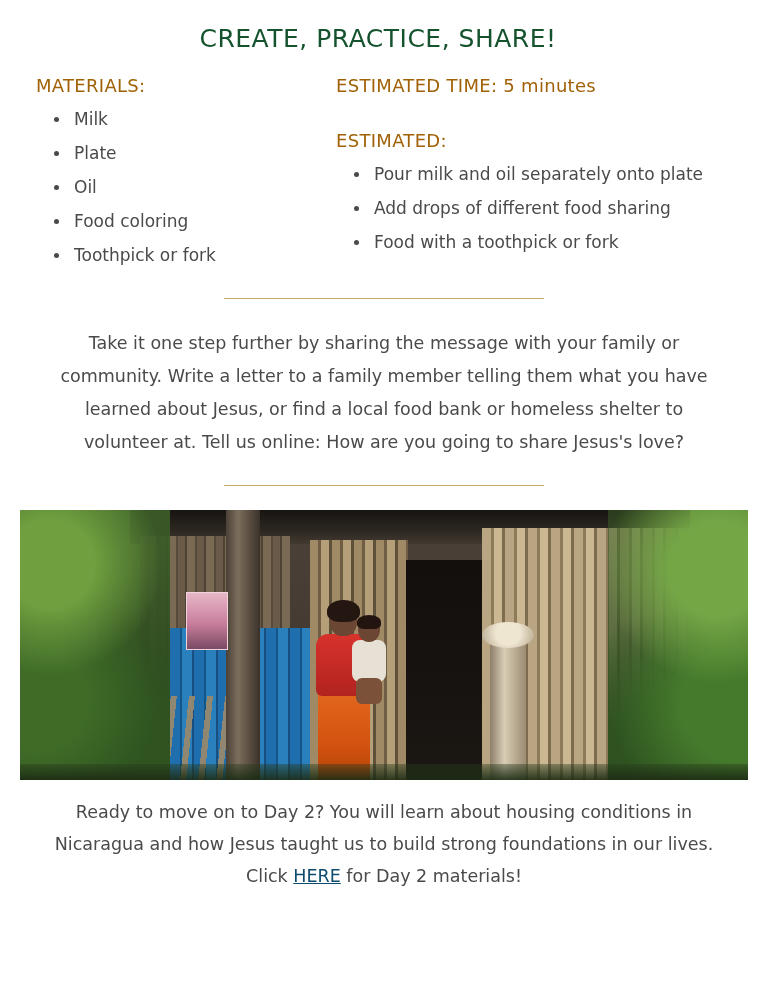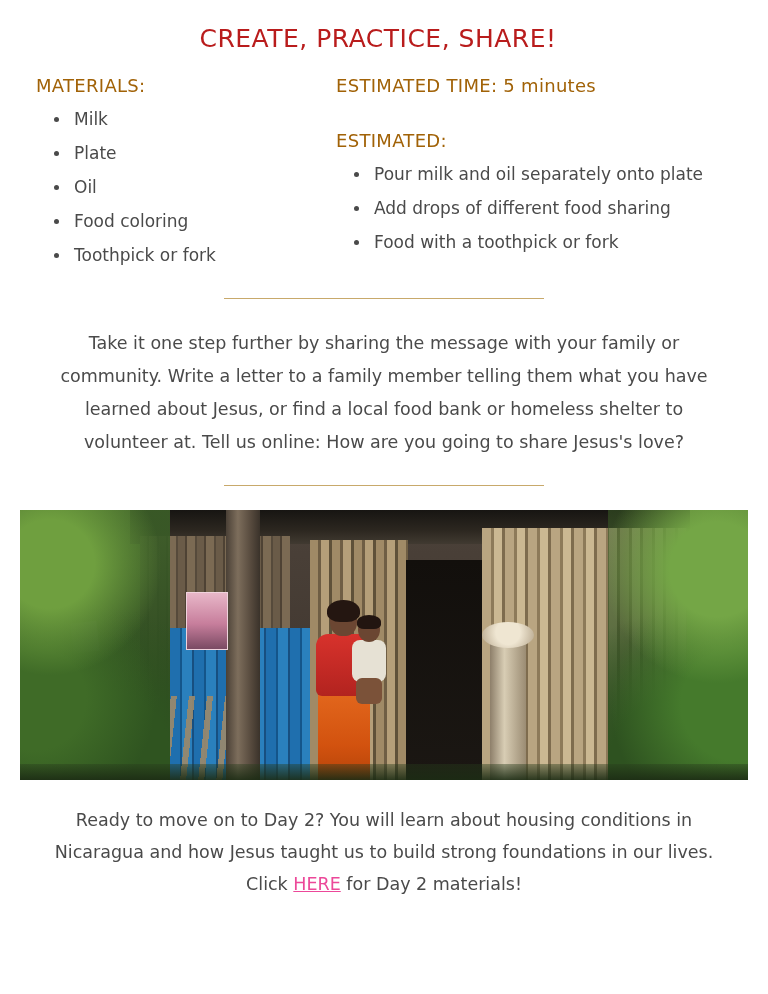--- a/index.html
+++ b/index.html
@@ -14,21 +14,21 @@
     color: #3b3b3b;
     overflow: hidden;
   }
   .page {
     position: relative;
     width: 768px;
     height: 994px;
   }
   .title {
     text-align: center;
-    color: #b91c1c;
+    color: #14532d;
     font-size: 25px;
     letter-spacing: 0.5px;
     font-weight: 400;
     margin: 24px 12px 0 0;
     font-family: "DejaVu Sans", sans-serif;
   }
   .cols {
     display: flex;
     margin-top: 22px;
     padding: 0 34px 0 36px;
@@ -286,29 +286,29 @@
     left: 4px; top: 60px; width: 26px; height: 26px;
     border-radius: 6px;
     background: #7b5239;
   }
   .ground {
     position: absolute;
     left: 0; bottom: 0; width: 100%; height: 16px;
     background: linear-gradient(180deg, rgba(40,60,28,0.4), rgba(28,44,20,0.9));
   }
   .closing {
-    margin: 24px auto 0 auto;
+    margin: 16px auto 0 auto;
     width: 680px;
     text-align: center;
     font-size: 17.5px;
     line-height: 32px;
     color: #4a4a4a;
   }
   .closing a {
-    color: #ec4899;
+    color: #0c4a6e;
     text-decoration: underline;
   }
 </style>
 </head>
 <body>
 
 <div class="page">
 
   <h1 class="title">CREATE, PRACTICE, SHARE!</h1>
 

